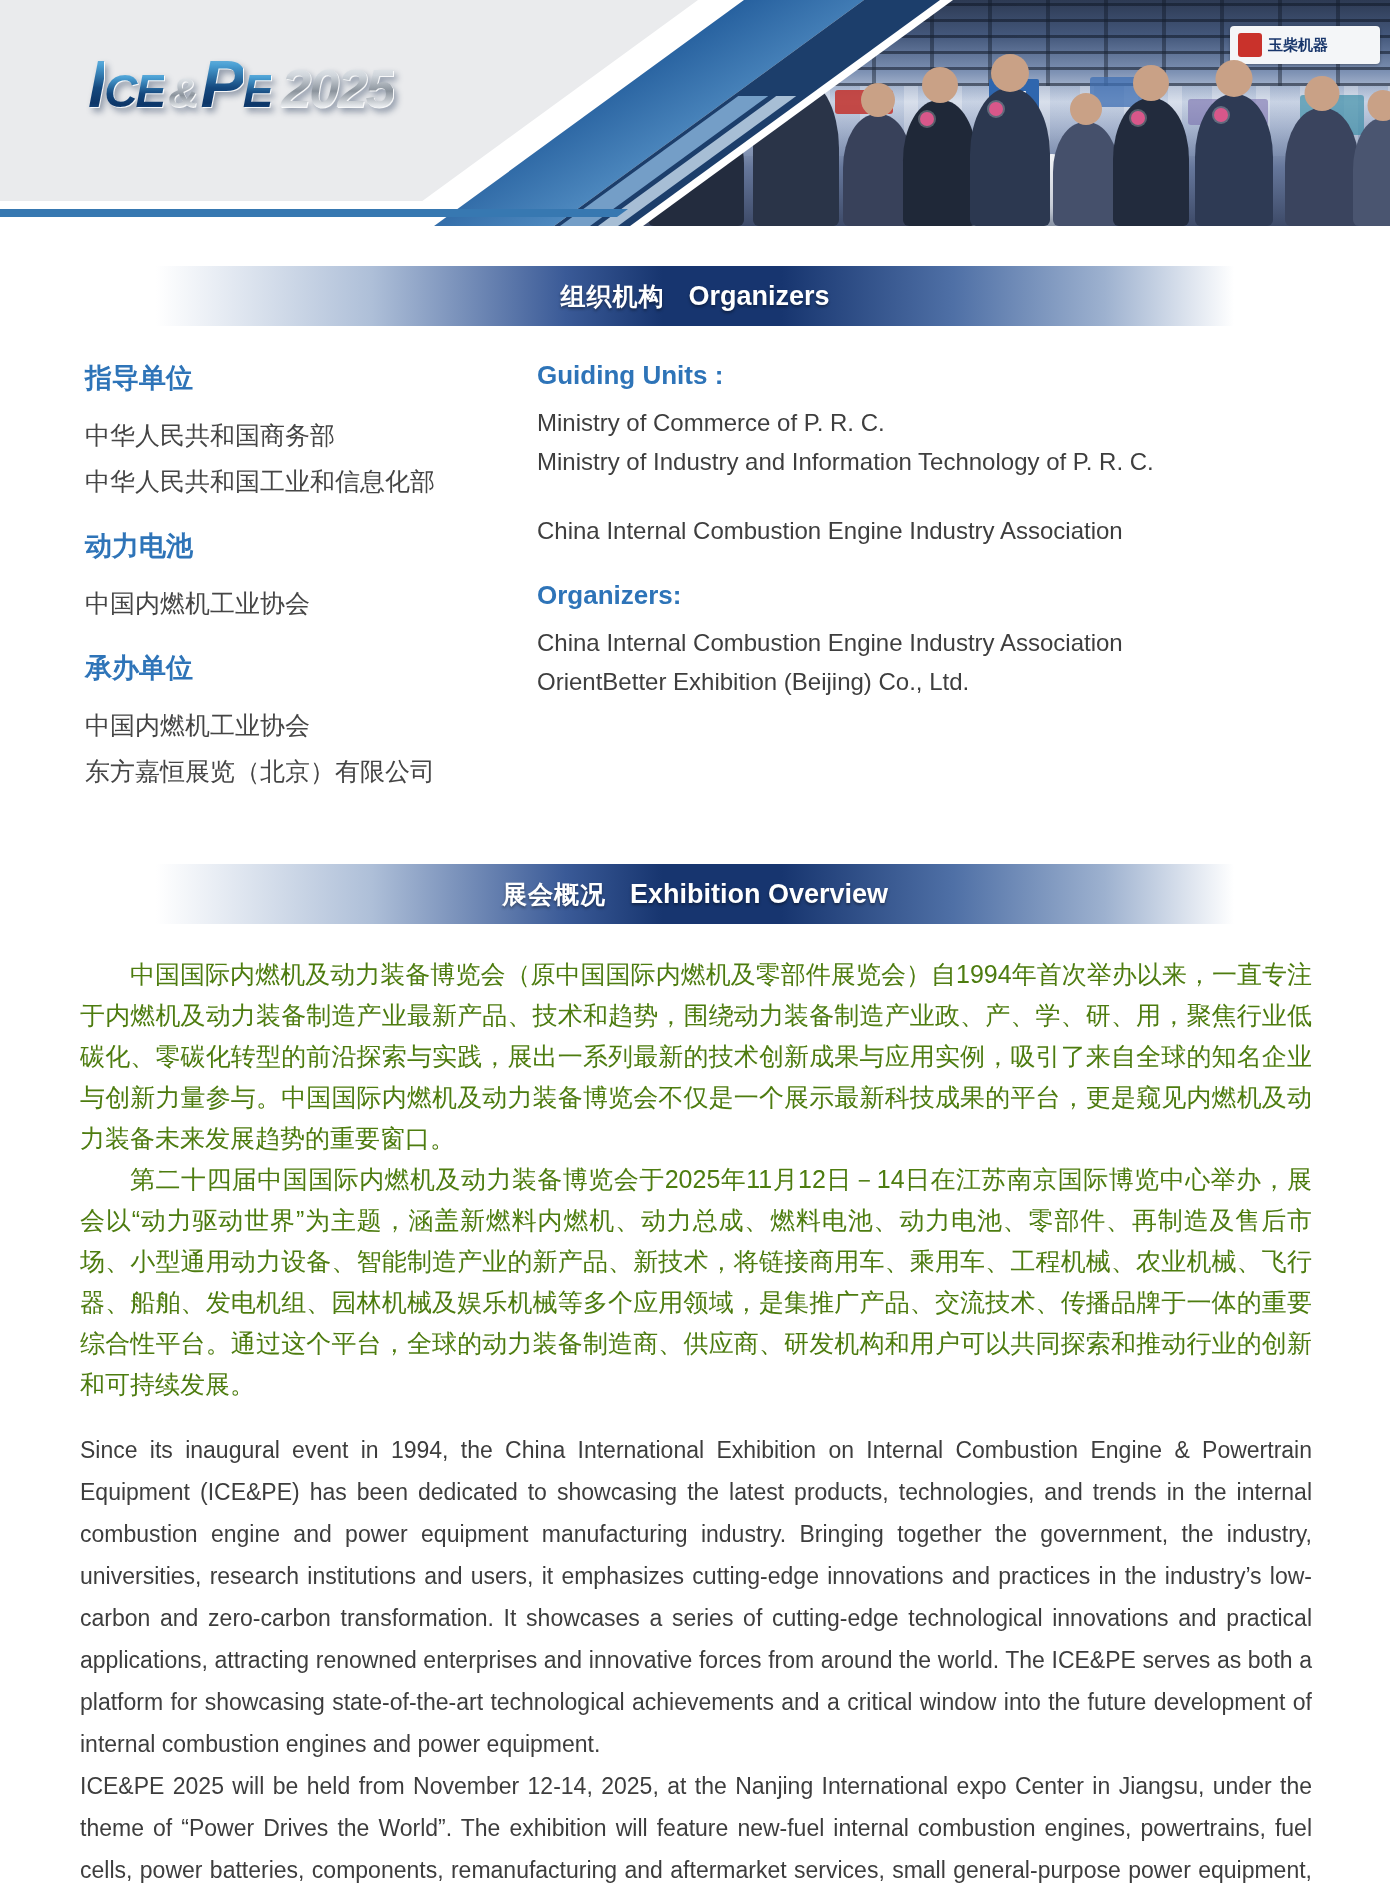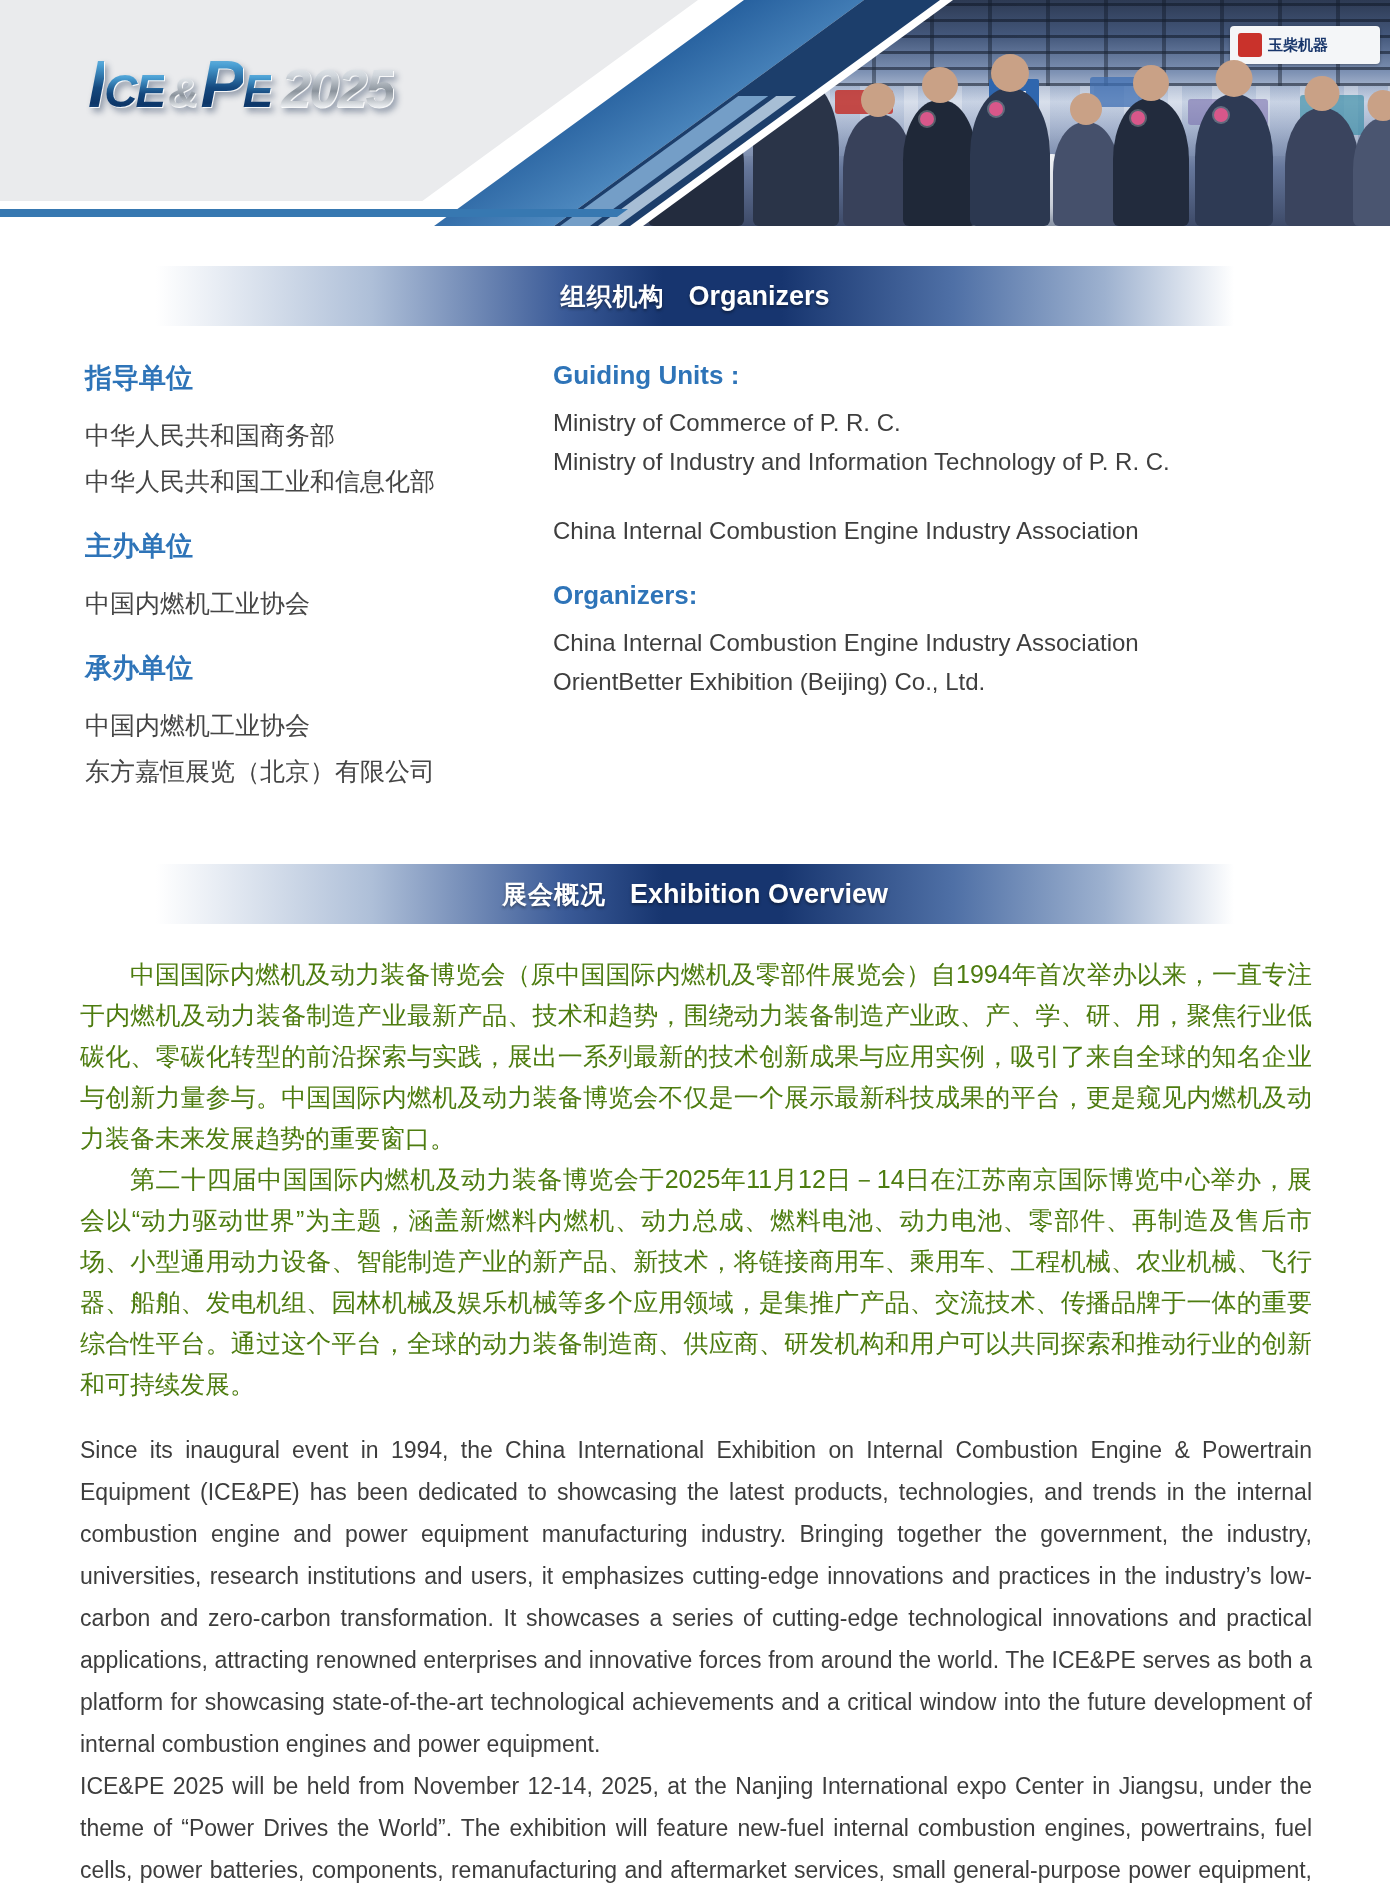--- a/index.html
+++ b/index.html
@@ -115,21 +115,21 @@
     display:flex; align-items:center; justify-content:center; gap:24px;
     background:linear-gradient(90deg,#ffffff 0%,#aebfd8 20%,#3a5a97 38%,#17356f 47%,#17356f 58%,#4f70a6 74%,#9db1cf 88%,#ffffff 100%);
   }
   .secbar-zh { color:#fff; font-weight:bold; font-size:25px; text-shadow:0 2px 3px rgba(0,0,0,.4); letter-spacing:1px; }
   .secbar-en { color:#fff; font-weight:bold; font-size:27px; text-shadow:0 2px 3px rgba(0,0,0,.4); }
   .secbar2 { margin-top:46px; }
 
   
   .org { display:flex; padding:34px 62px 0 85px; }
   .org-col-zh { width:452px; flex:0 0 auto; }
-  .org-col-en { flex:1;margin-left:16px; }
+  .org-col-en { flex:1; }
   .org-group { margin-bottom:24px; }
   .org-label { color:#2e74b8; font-weight:bold; font-size:27px; margin-bottom:16px; }
   .org-col-zh .org-line { font-size:25px; color:#454545; line-height:46px; }
   .org-col-en .org-label { font-size:26px; margin-bottom:12px; }
   .org-col-en .org-line { font-size:24px; color:#3e3e3e; line-height:39px; }
   .org-col-en .org-group { margin-bottom:30px; }
 
   
   .cn-text { margin:30px 78px 0 80px; }
   .cn-text p {
@@ -200,21 +200,21 @@
   </section>
 
   <section class="org">
     <div class="org-col org-col-zh">
       <div class="org-group">
         <div class="org-label">指导单位</div>
         <div class="org-line">中华人民共和国商务部</div>
         <div class="org-line">中华人民共和国工业和信息化部</div>
       </div>
       <div class="org-group">
-        <div class="org-label">主办单位</div>
+        <div class="org-label">动力电池</div>
         <div class="org-line">中国内燃机工业协会</div>
       </div>
       <div class="org-group">
         <div class="org-label">承办单位</div>
         <div class="org-line">中国内燃机工业协会</div>
         <div class="org-line">东方嘉恒展览（北京）有限公司</div>
       </div>
     </div>
     <div class="org-col org-col-en">
       <div class="org-group">

